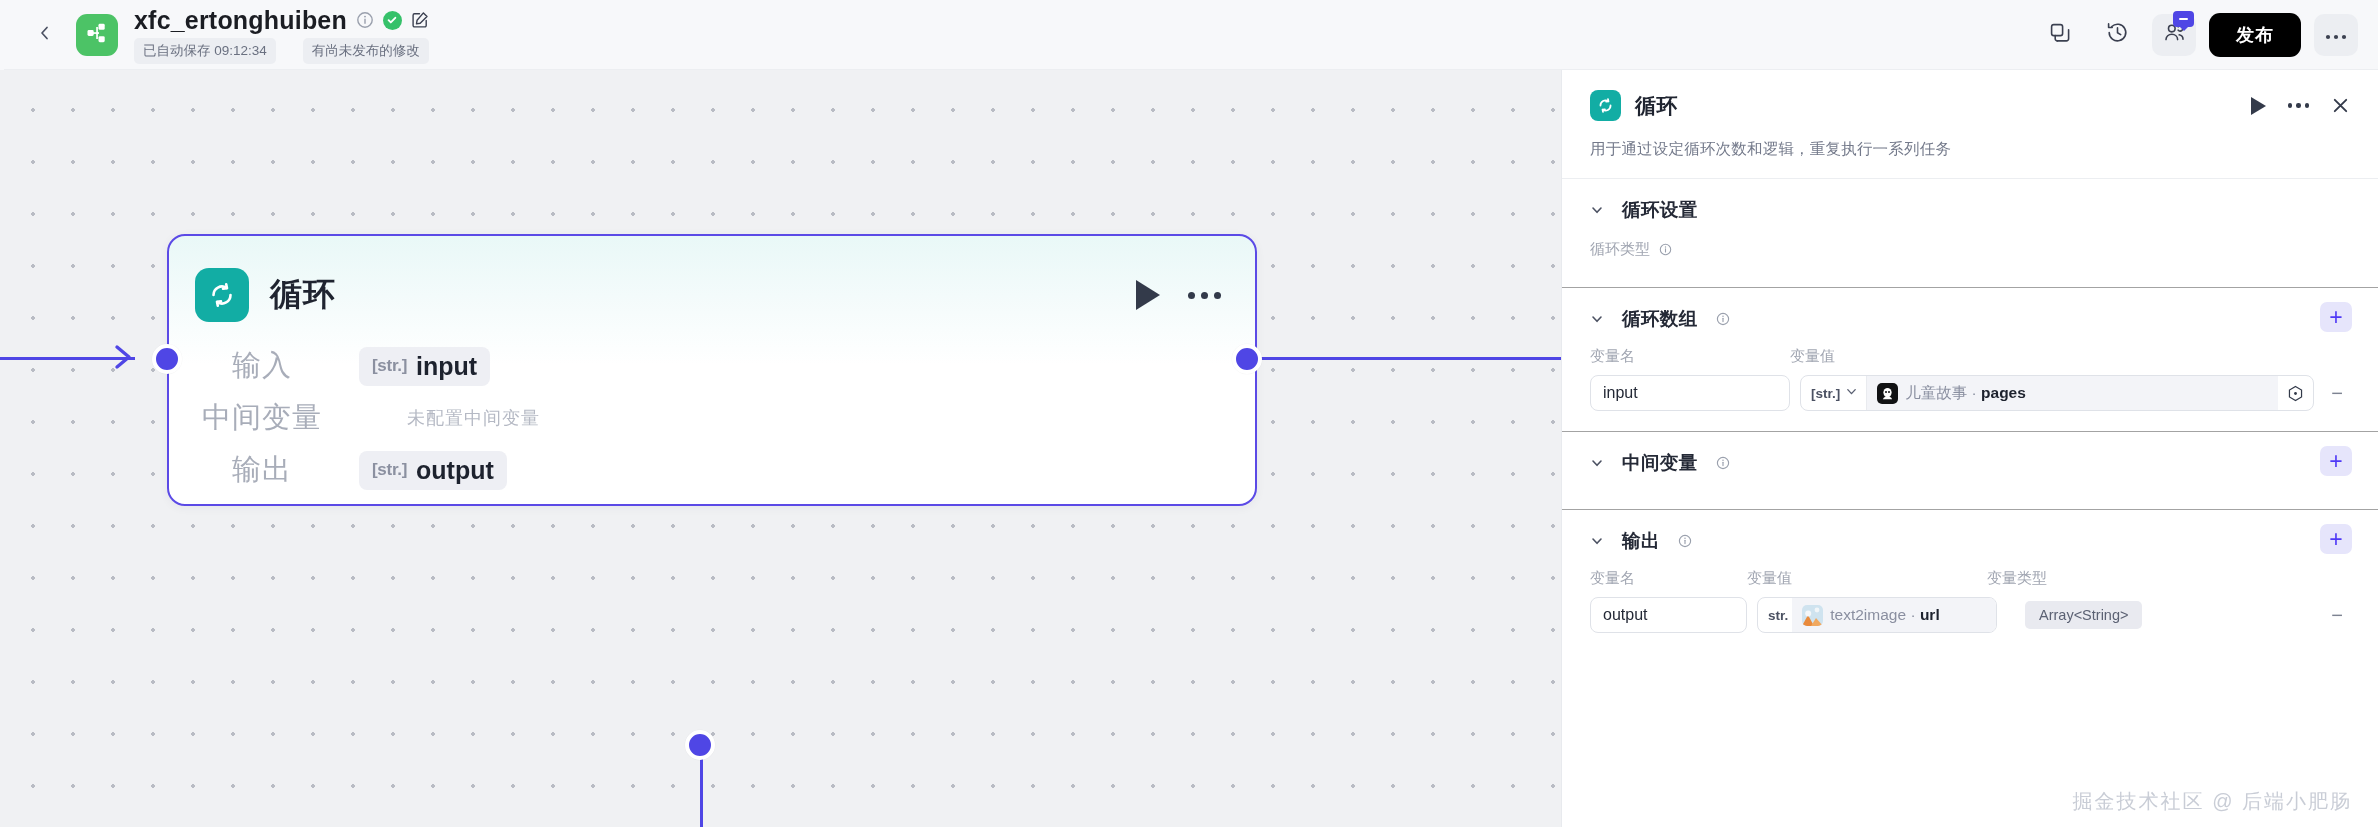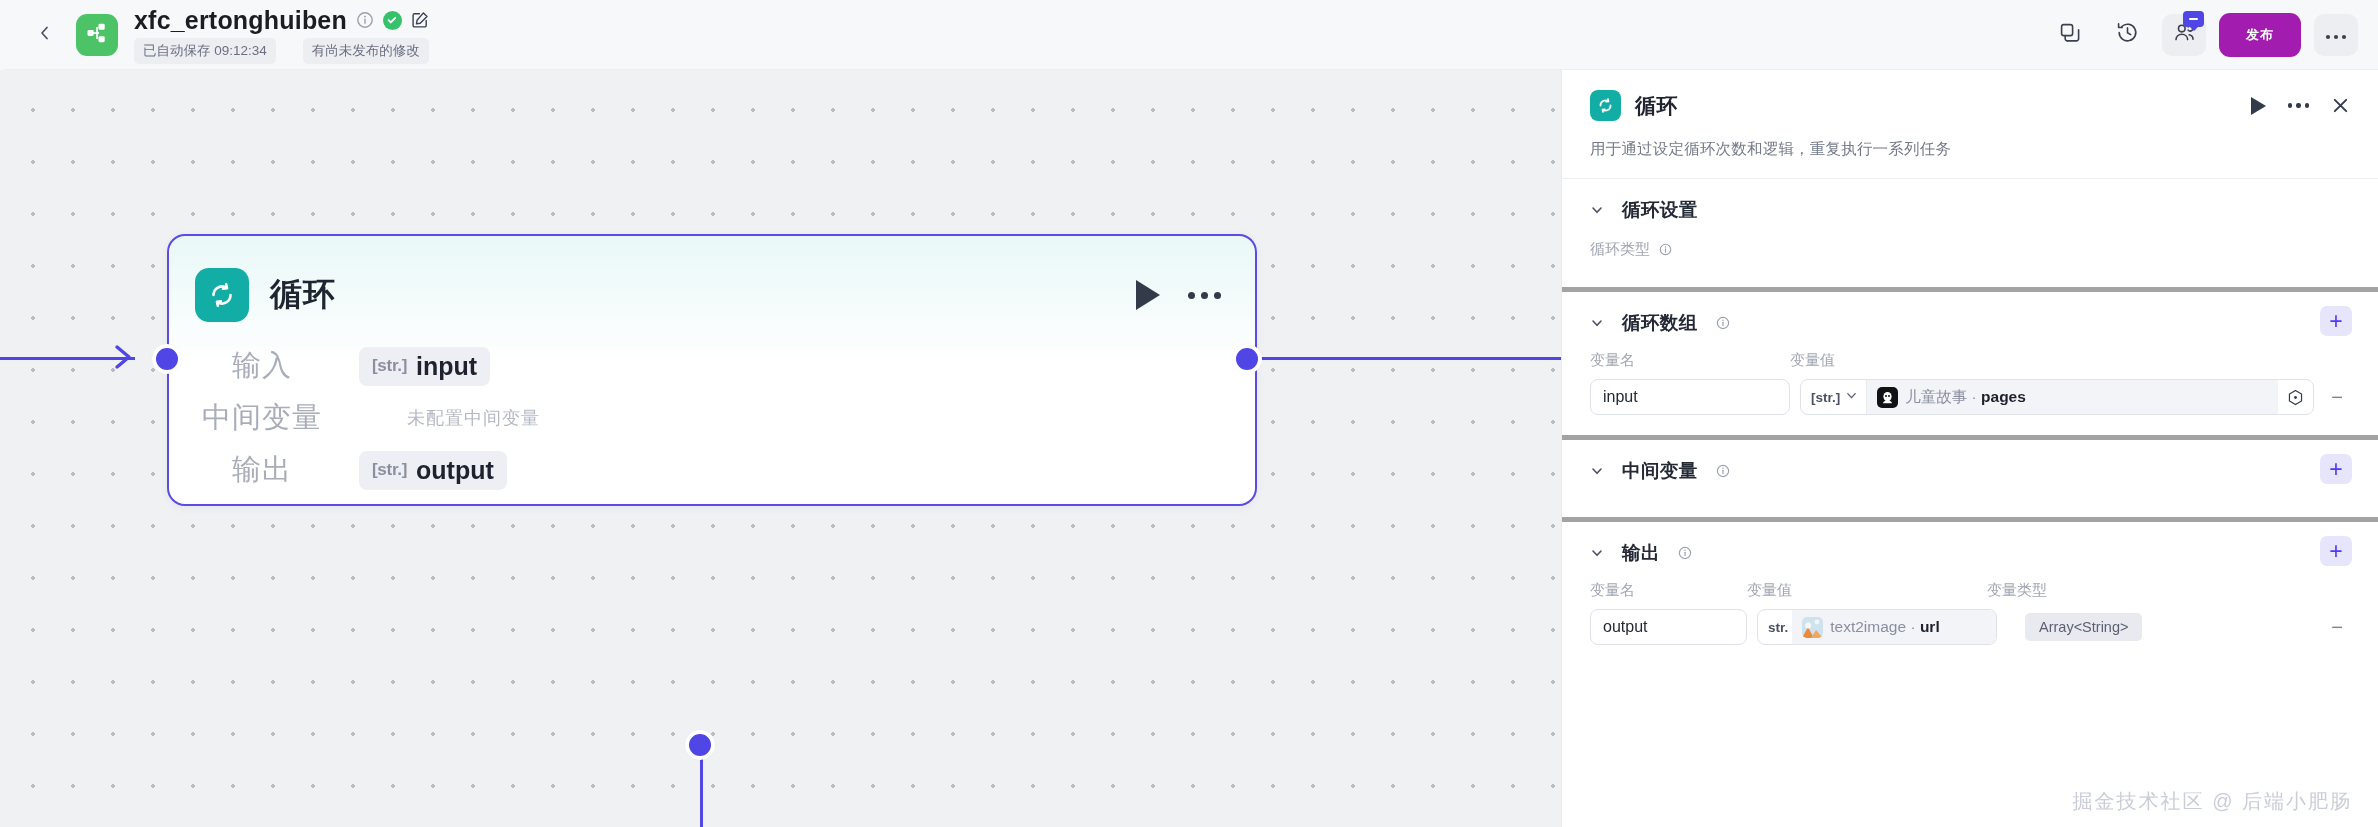--- a/index.html
+++ b/index.html
@@ -54,22 +54,22 @@
     border-radius: 4px 4px 4px 4px;
     display: flex; align-items: center; justify-content: center;
   }
   .tb-badge::after {
     content: ""; position: absolute; bottom: -4px; left: 50%; transform: translateX(-50%);
     width: 0; height: 0; border-left: 5px solid transparent; border-right: 5px solid transparent;
     border-top: 5px solid #4f46e5;
   }
   .tb-badge span { display: block; width: 9px; height: 2px; background: #fff; border-radius: 1px; }
   .publish-btn {
-    height: 44px; padding: 0 27px; border-radius: 11px; background: #a21caf;
-    color: #fff; font-size: 13px; font-weight: 700; border: none; cursor: pointer;
+    height: 44px; padding: 0 27px; border-radius: 11px; background: #000000;
+    color: #fff; font-size: 18px; font-weight: 700; border: none; cursor: pointer;
     display: flex; align-items: center; justify-content: center; letter-spacing: 1px; text-align: center;
   }
 
   
   .canvas {
     position: absolute; left: 0; top: 70px; width: 2378px; height: 757px;
     background-color: #f0f1f3;
     background-image: radial-gradient(#b9bcc4 1.6px, transparent 1.6px);
     background-size: 40px 52px;
     background-position: 13px 14px;
@@ -145,21 +145,21 @@
   .p-dots { display: flex; gap: 4px; cursor: pointer; }
   .p-dots i { width: 4.5px; height: 4.5px; border-radius: 50%; background: #333a4a; display:block; }
   .p-close { color: #333a4a; cursor: pointer; display: flex; align-items: center; }
   .panel-desc { font-size: 15.5px; color: #73798a; margin-top: 18px; letter-spacing: .2px; }
 
   .panel-body { flex: 1; overflow-y: auto; overflow-x: hidden; position: relative; }
   .panel-body::-webkit-scrollbar { width: 9px; }
   .panel-body::-webkit-scrollbar-thumb { background: #c3c6cd; border-radius: 5px; }
   .panel-body::-webkit-scrollbar-track { background: #f3f4f6; }
 
-  .section { padding: 18px 28px 20px 28px; border-top: 5px solid #a3a3a3; position: relative; }
+  .section { padding: 18px 28px 20px 28px; border-top: 1px solid #a3a3a3; position: relative; }
   .section.first { border-top: 1px solid #eceef1; }
   .sec-head { display: flex; align-items: center; gap: 18px; }
   .chev {
     color: #4b5162; display: inline-flex; align-items: center; cursor: pointer;
   }
   .sec-title { font-size: 18.5px; font-weight: 700; color: #242936; letter-spacing: .4px; }
   .sec-info { color: #9aa0ad; display: inline-flex; align-items: center; }
   .add-btn {
     position: absolute; right: 26px; top: 14px;
     width: 32px; height: 30px; border-radius: 7px; background: #e6e5fb;

